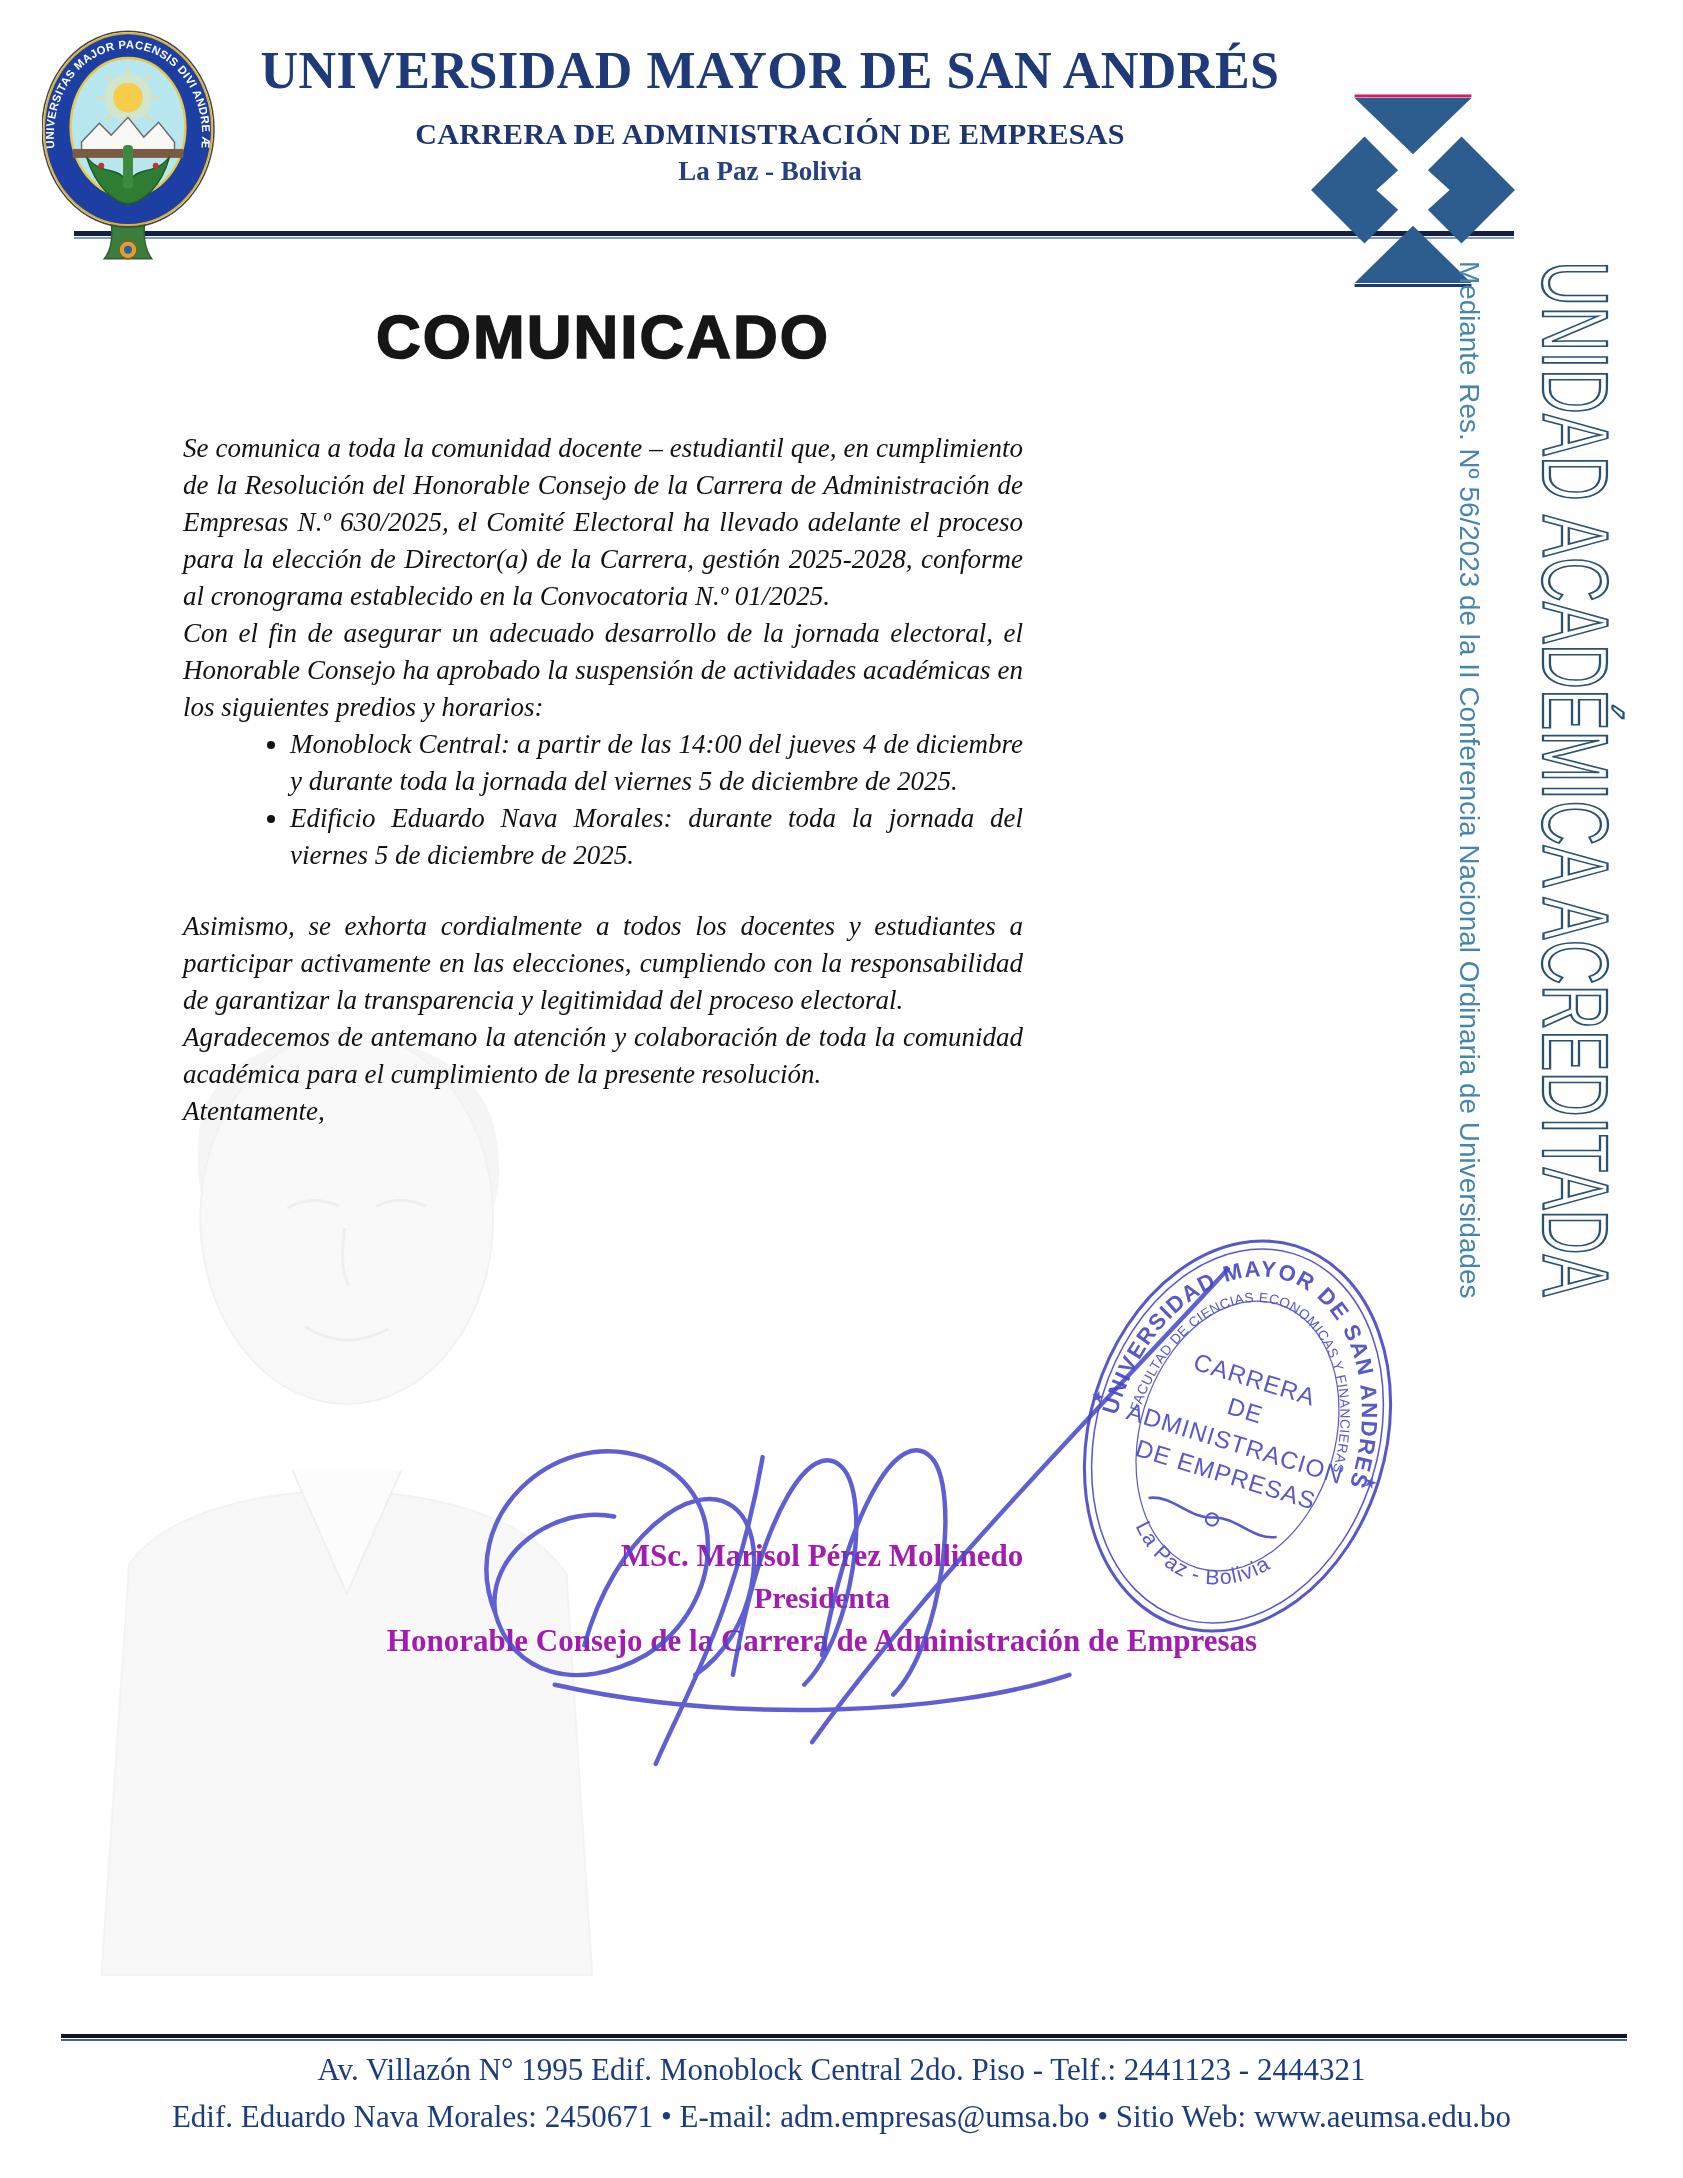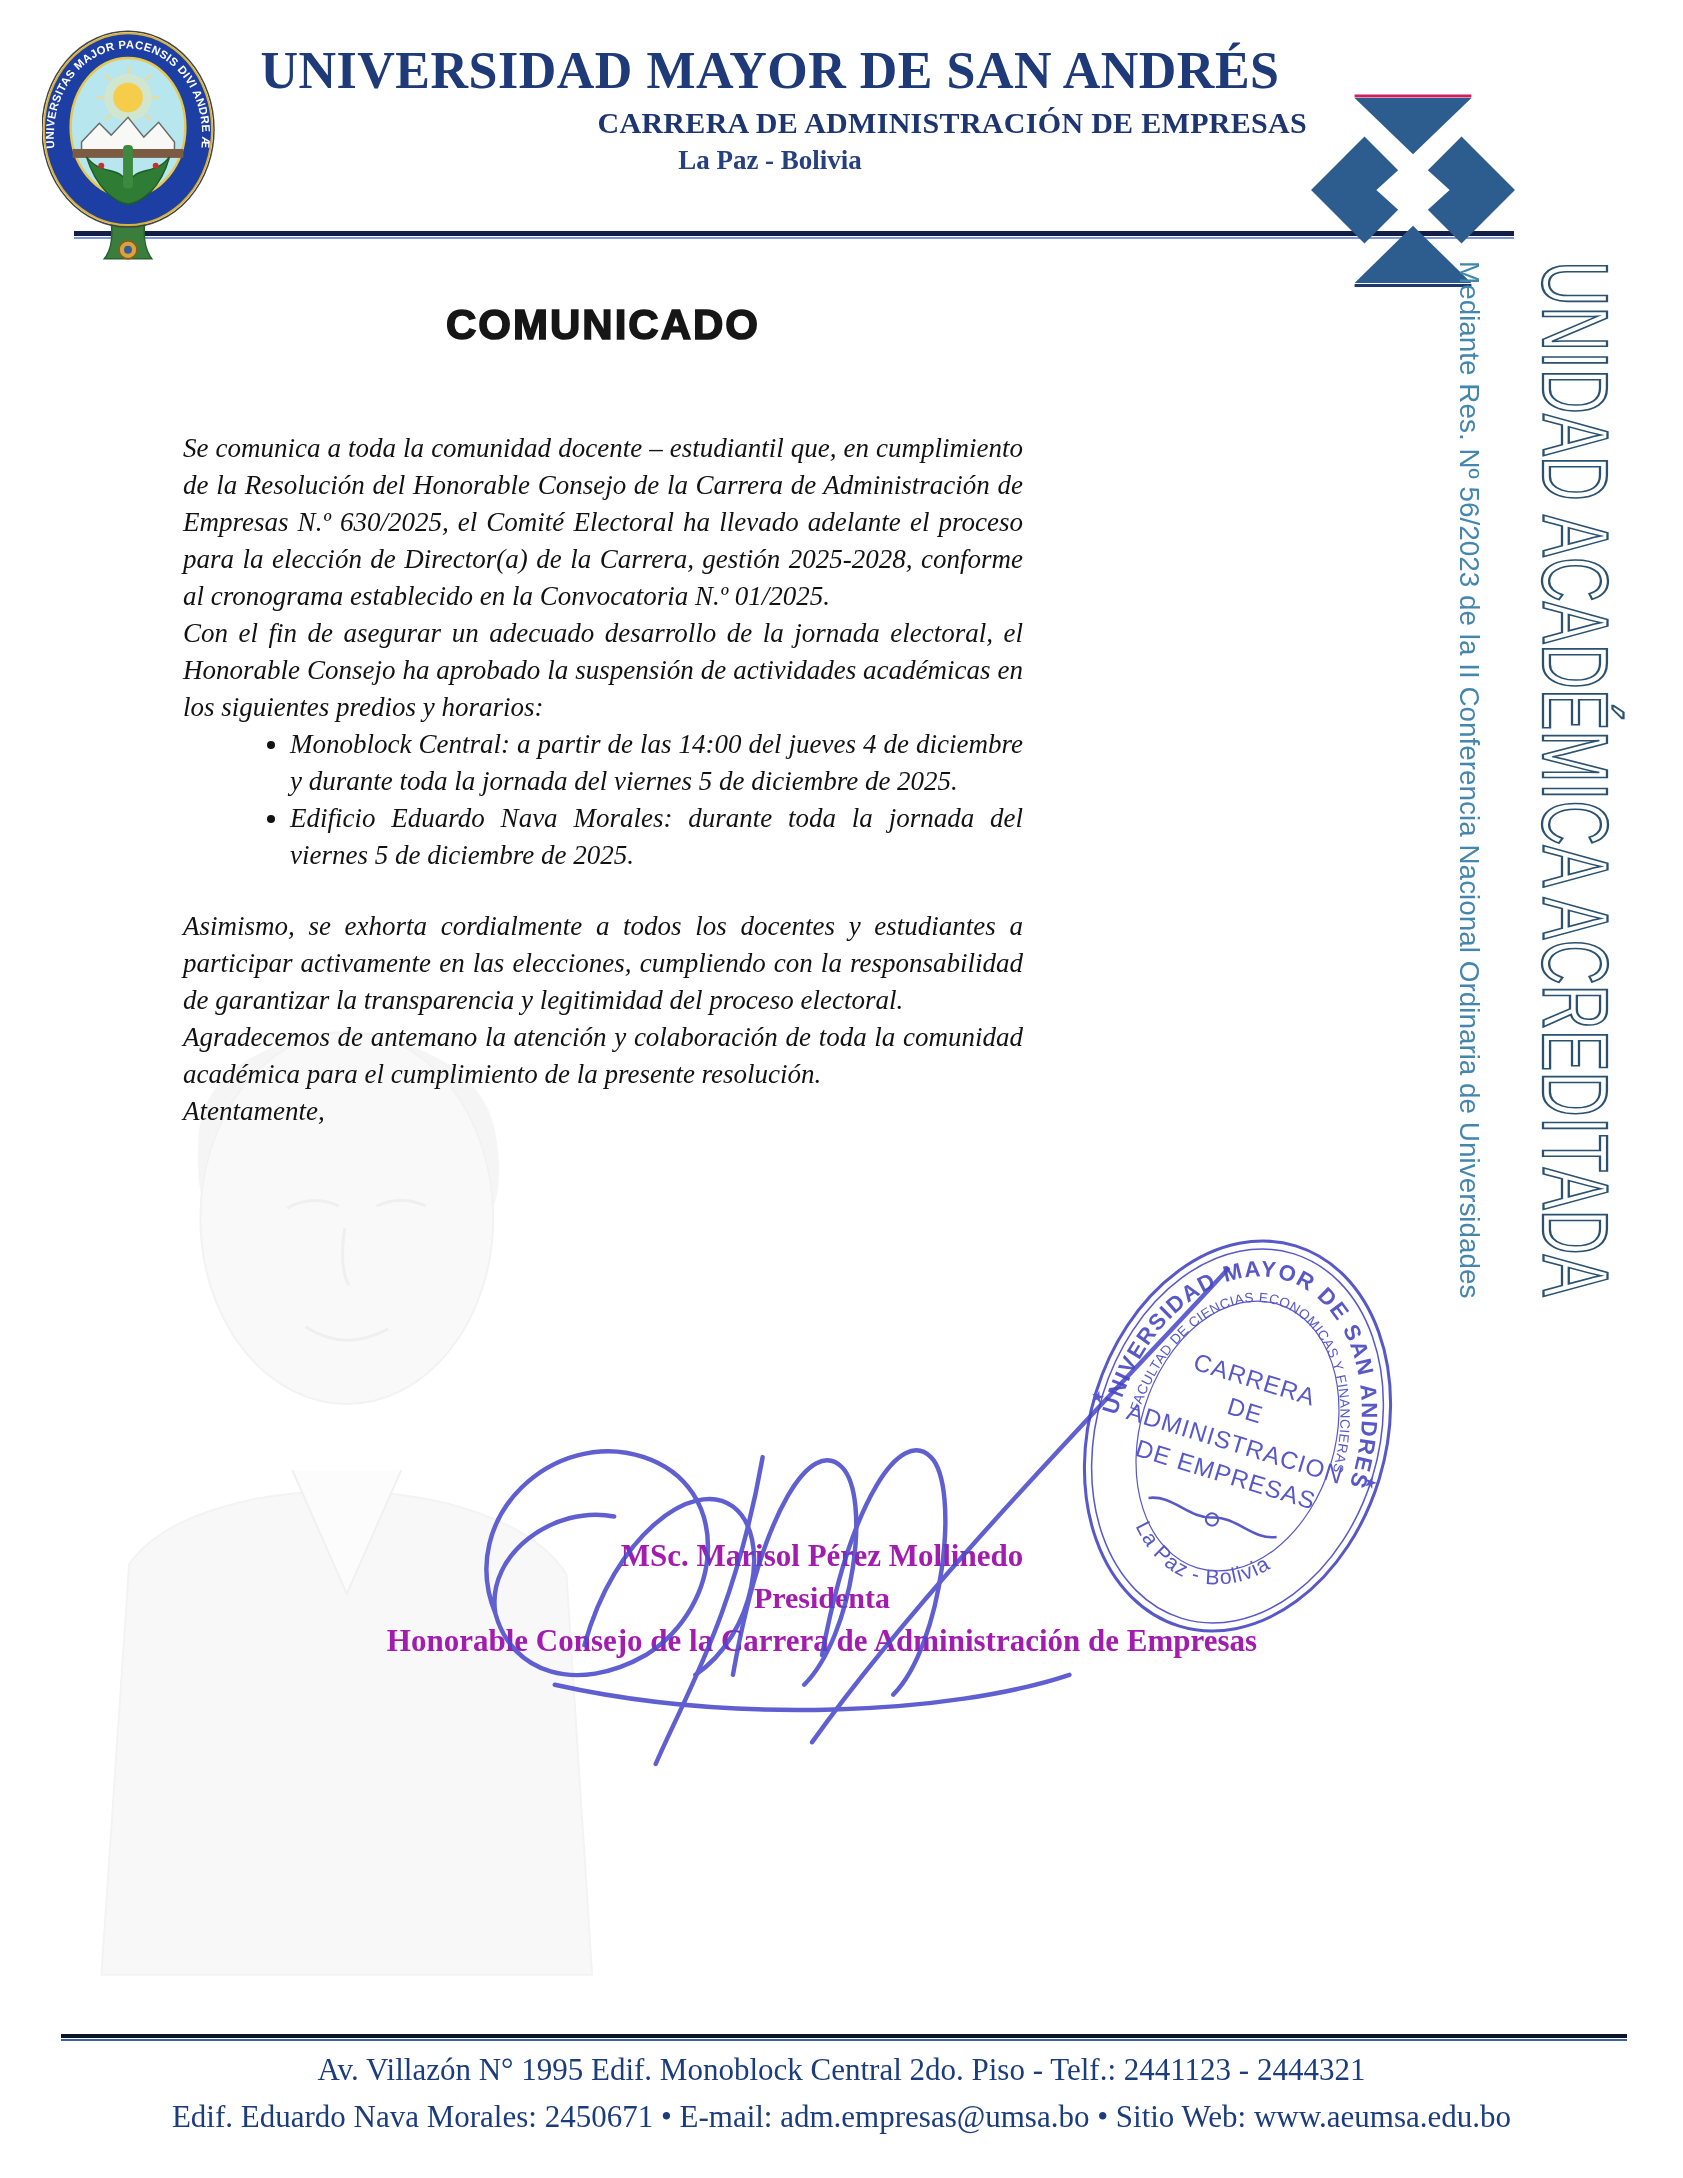--- a/index.html
+++ b/index.html
@@ -6,28 +6,28 @@
   body{
     width:1683px;height:2178px;position:relative;background:#ffffff;
     font-family:"Liberation Serif", serif; overflow:hidden;
   }
   .abs{position:absolute;}
 
   
   .header-text{left:233px;top:44px;width:1074px;text-align:center;color:#20397a;}
   .univ-title{font-size:52px;font-weight:bold;letter-spacing:0.5px;line-height:1.05;color:#1f3a78;}
   .faculty{font-size:29px;font-weight:bold;margin-top:12px;letter-spacing:0.3px;color:#1d3672;}
-  .program{font-size:30px;font-weight:bold;margin-top:7px;letter-spacing:0.3px;color:#1d3672;text-align:right;}
+  .program{font-size:30px;font-weight:bold;margin-top:18px;letter-spacing:0.3px;color:#1d3672;}
   .city{font-size:27px;font-weight:bold;margin-top:5px;color:#27417f;}
   .header-rule{left:74px;top:231px;width:1440px;height:9px;
     background:linear-gradient(#131f47 0 55%,#ffffff 55% 66%,#7d97d8 66% 88%,transparent 88%);}
 
   
   .comunicado{left:183px;top:301px;width:840px;text-align:center;
-    font-family:"Liberation Sans", sans-serif;font-weight:700;font-size:42px;
+    font-family:"Liberation Sans", sans-serif;font-weight:700;font-size:62px;
     letter-spacing:2px;color:#161616;-webkit-text-stroke:1.6px #161616;}
 
   
   .body-col{left:183px;top:430px;width:840px;font-style:italic;font-size:27px;
     line-height:37px;color:#121212;text-align:justify;z-index:2;}
   .body-col p{margin:0;}
   .p1{margin-bottom:65px;}
   .p2{margin-bottom:36px;}
   .body-col ul{margin:0 0 34px 0;padding-left:107px;}
   .body-col li{text-align:justify;}

